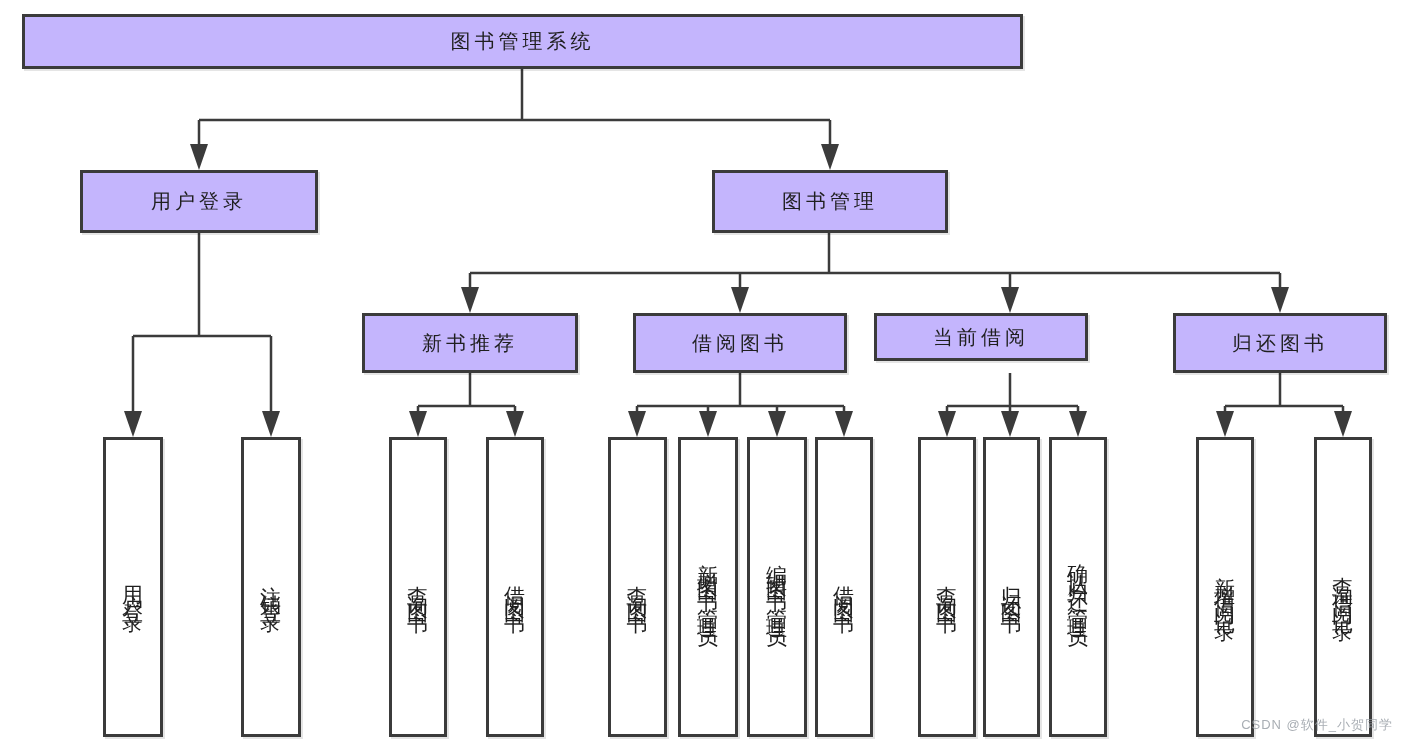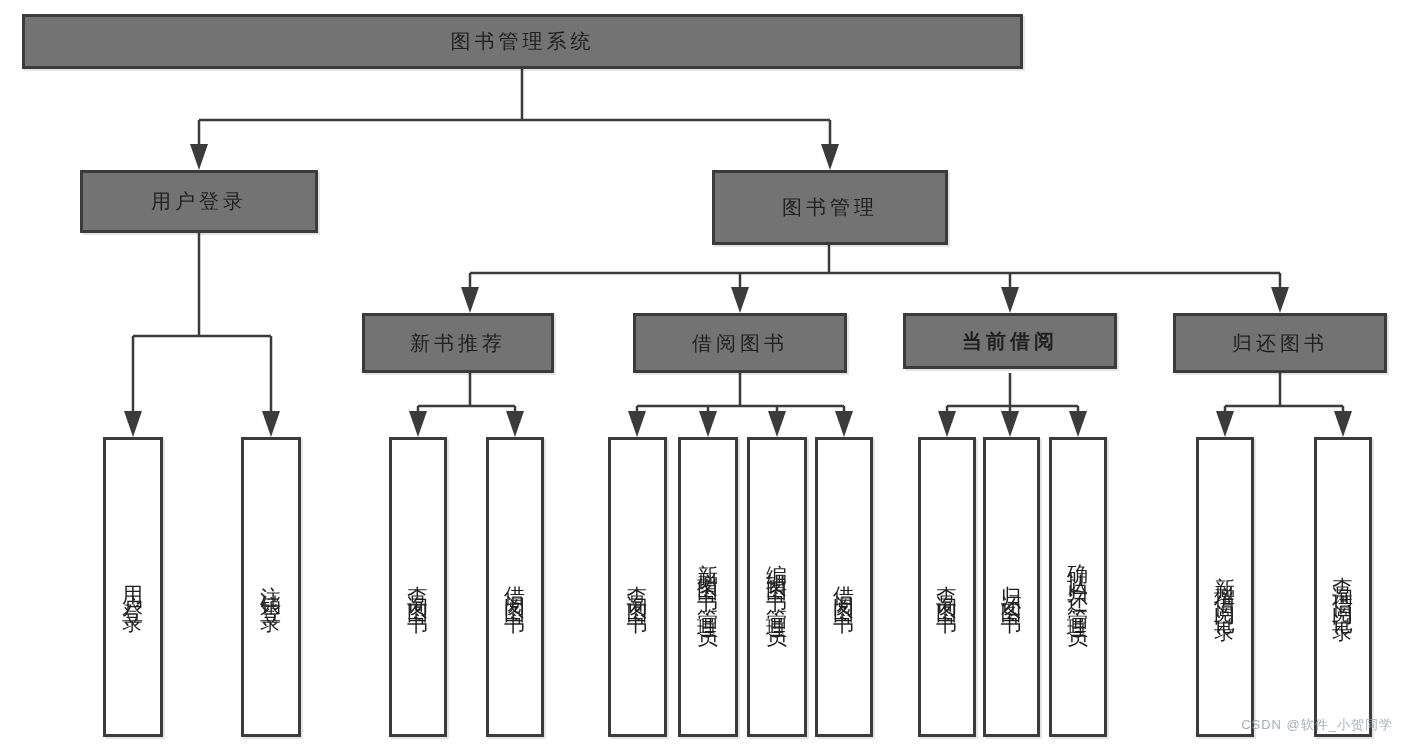--- a/index.html
+++ b/index.html
@@ -14,21 +14,21 @@
     background:#ffffff;
     font-family:"Liberation Sans", sans-serif;
     overflow:hidden;
   }
   .connectors{position:absolute;left:0;top:0;width:1405px;height:747px;}
   .connectors path{stroke:var(--line);stroke-width:2.5;fill:none;}
   .connectors polygon{fill:var(--line);stroke:none;}
   .node{
     position:absolute;
     box-sizing:border-box;
-    background:#737373;
+    background:#c4b5fd;
     border:3px solid var(--line);
     box-shadow:2px 2px 0 rgba(0,0,0,0.10);
     display:flex;align-items:center;justify-content:center;
     font-size:20px;color:var(--text);letter-spacing:4px;
     white-space:nowrap;
   }
   .leaf{
     position:absolute;top:437px;height:300px;
     box-sizing:border-box;
     background:#ffffff;
@@ -97,31 +97,31 @@
     </g>
   </svg>
 
   <div class="node" style="left:22px;top:14px;width:1001px;height:55px;">
     <span>图书管理系统</span>
   </div>
 
   <div class="node" style="left:80px;top:170px;width:238px;height:63px;">
     <span>用户登录</span>
   </div>
-  <div class="node" style="left:712px;top:170px;width:236px;height:75px;">
+  <div class="node" style="left:712px;top:170px;width:236px;height:63px;">
     <span>图书管理</span>
   </div>
 
-  <div class="node" style="left:362px;top:313px;width:192px;height:60px;">
+  <div class="node" style="left:362px;top:313px;width:216px;height:60px;">
     <span>新书推荐</span>
   </div>
   <div class="node" style="left:633px;top:313px;width:214px;height:60px;">
     <span>借阅图书</span>
   </div>
-  <div class="node" style="left:903px;top:313px;width:214px;height:56px;font-weight:bold;">
+  <div class="node" style="left:874px;top:313px;width:214px;height:48px;">
     <span>当前借阅</span>
   </div>
   <div class="node" style="left:1173px;top:313px;width:214px;height:60px;">
     <span>归还图书</span>
   </div>
 
   <div class="leaf" style="left:103px;width:60px;">
     <span class="vtext">用户登录</span>
   </div>
   <div class="leaf" style="left:241px;width:60px;">

